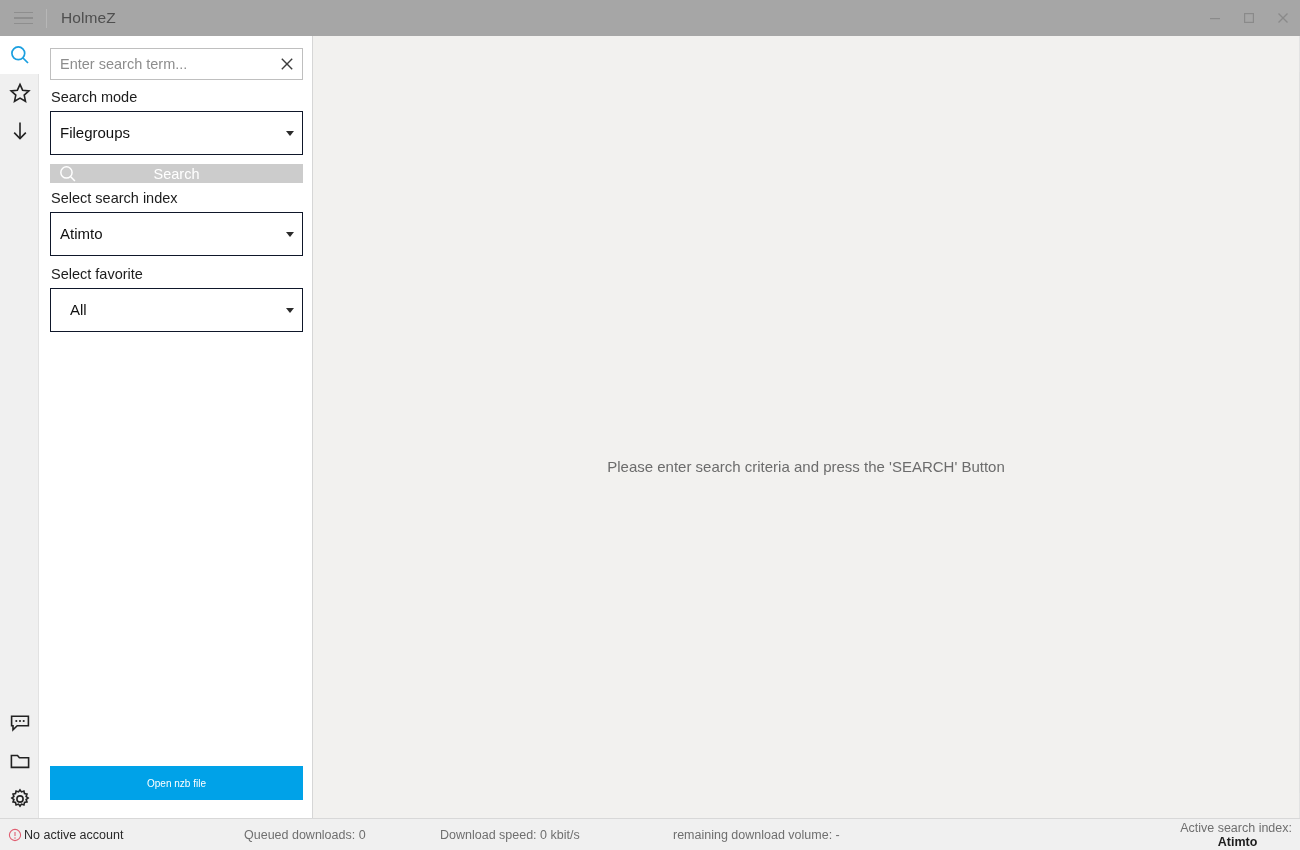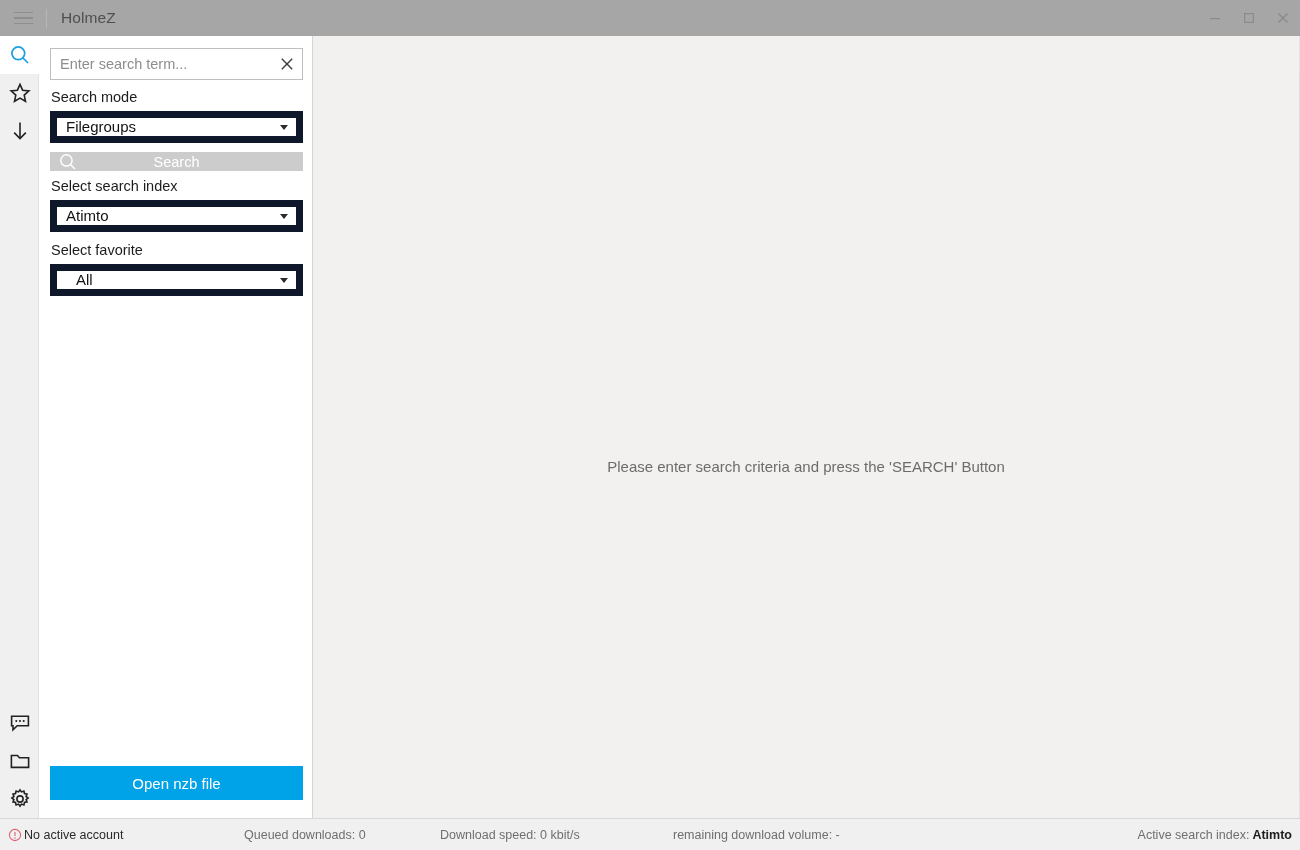--- a/index.html
+++ b/index.html
@@ -154,22 +154,22 @@
   .clear-btn svg line { stroke: #3c3c3c; stroke-width: 1.4; }
 
   .field-label {
     font-size: 14.5px;
     color: #1d1d1d;
     margin: 2px 0 5px 1px;
     line-height: 18px;
   }
 
   .combo {
-    height: 32px;
-    border: 7px solid #0f172a;
+    height: 44px;
+    border: 1px solid #0f172a;
     background: #fff;
     display: flex;
     align-items: center;
     padding: 0 8px 0 9px;
     cursor: pointer;
     position: relative;
   }
   .combo .val {
     flex: 1;
     font-size: 15px;
@@ -210,21 +210,21 @@
   }
 
   .gap-a { height: 7px; }
 
   .panel-fill { flex: 1; }
 
   .nzb-btn {
     height: 34px;
     background: #00a2e8;
     color: #ffffff;
-    font-size: 15px;
+    font-size: 10px;
     display: flex;
     align-items: center;
     justify-content: center;
     cursor: pointer;
     margin: 0 9px 18px 11px;
   }
 
   
   .content {
     flex: 1;
@@ -256,21 +256,21 @@
   }
   .sb-item { position: absolute; display: flex; align-items: center; }
   .sb-acct { left: 8px; color: #2a2a2a; }
   .warn-icon { margin-right: 2px; display: flex; }
   .warn-icon svg circle { fill: none; stroke: #e05f72; stroke-width: 1.1; }
   .warn-icon svg line { stroke: #e05f72; stroke-width: 1.1; }
   .warn-icon svg circle.dot { fill: #e05f72; stroke: none; }
   .sb-queue { left: 244px; color: #6f6f6f; }
   .sb-speed { left: 440px; color: #6f6f6f; }
   .sb-vol   { left: 673px; color: #6f6f6f; }
-  .sb-index { right: 8px; color: #6f6f6f; }
+  .sb-index { right: 8px; color: #6f6f6f; flex-direction: column; }
   .sb-index b { color: #1d1d1d; font-weight: 700; margin-left: 3px; }
 
   
   .edge-right {
     position: absolute;
     right: 0; top: 36px; bottom: 25px;
     width: 1px;
     background: #e0e0e0;
   }
 </style>

